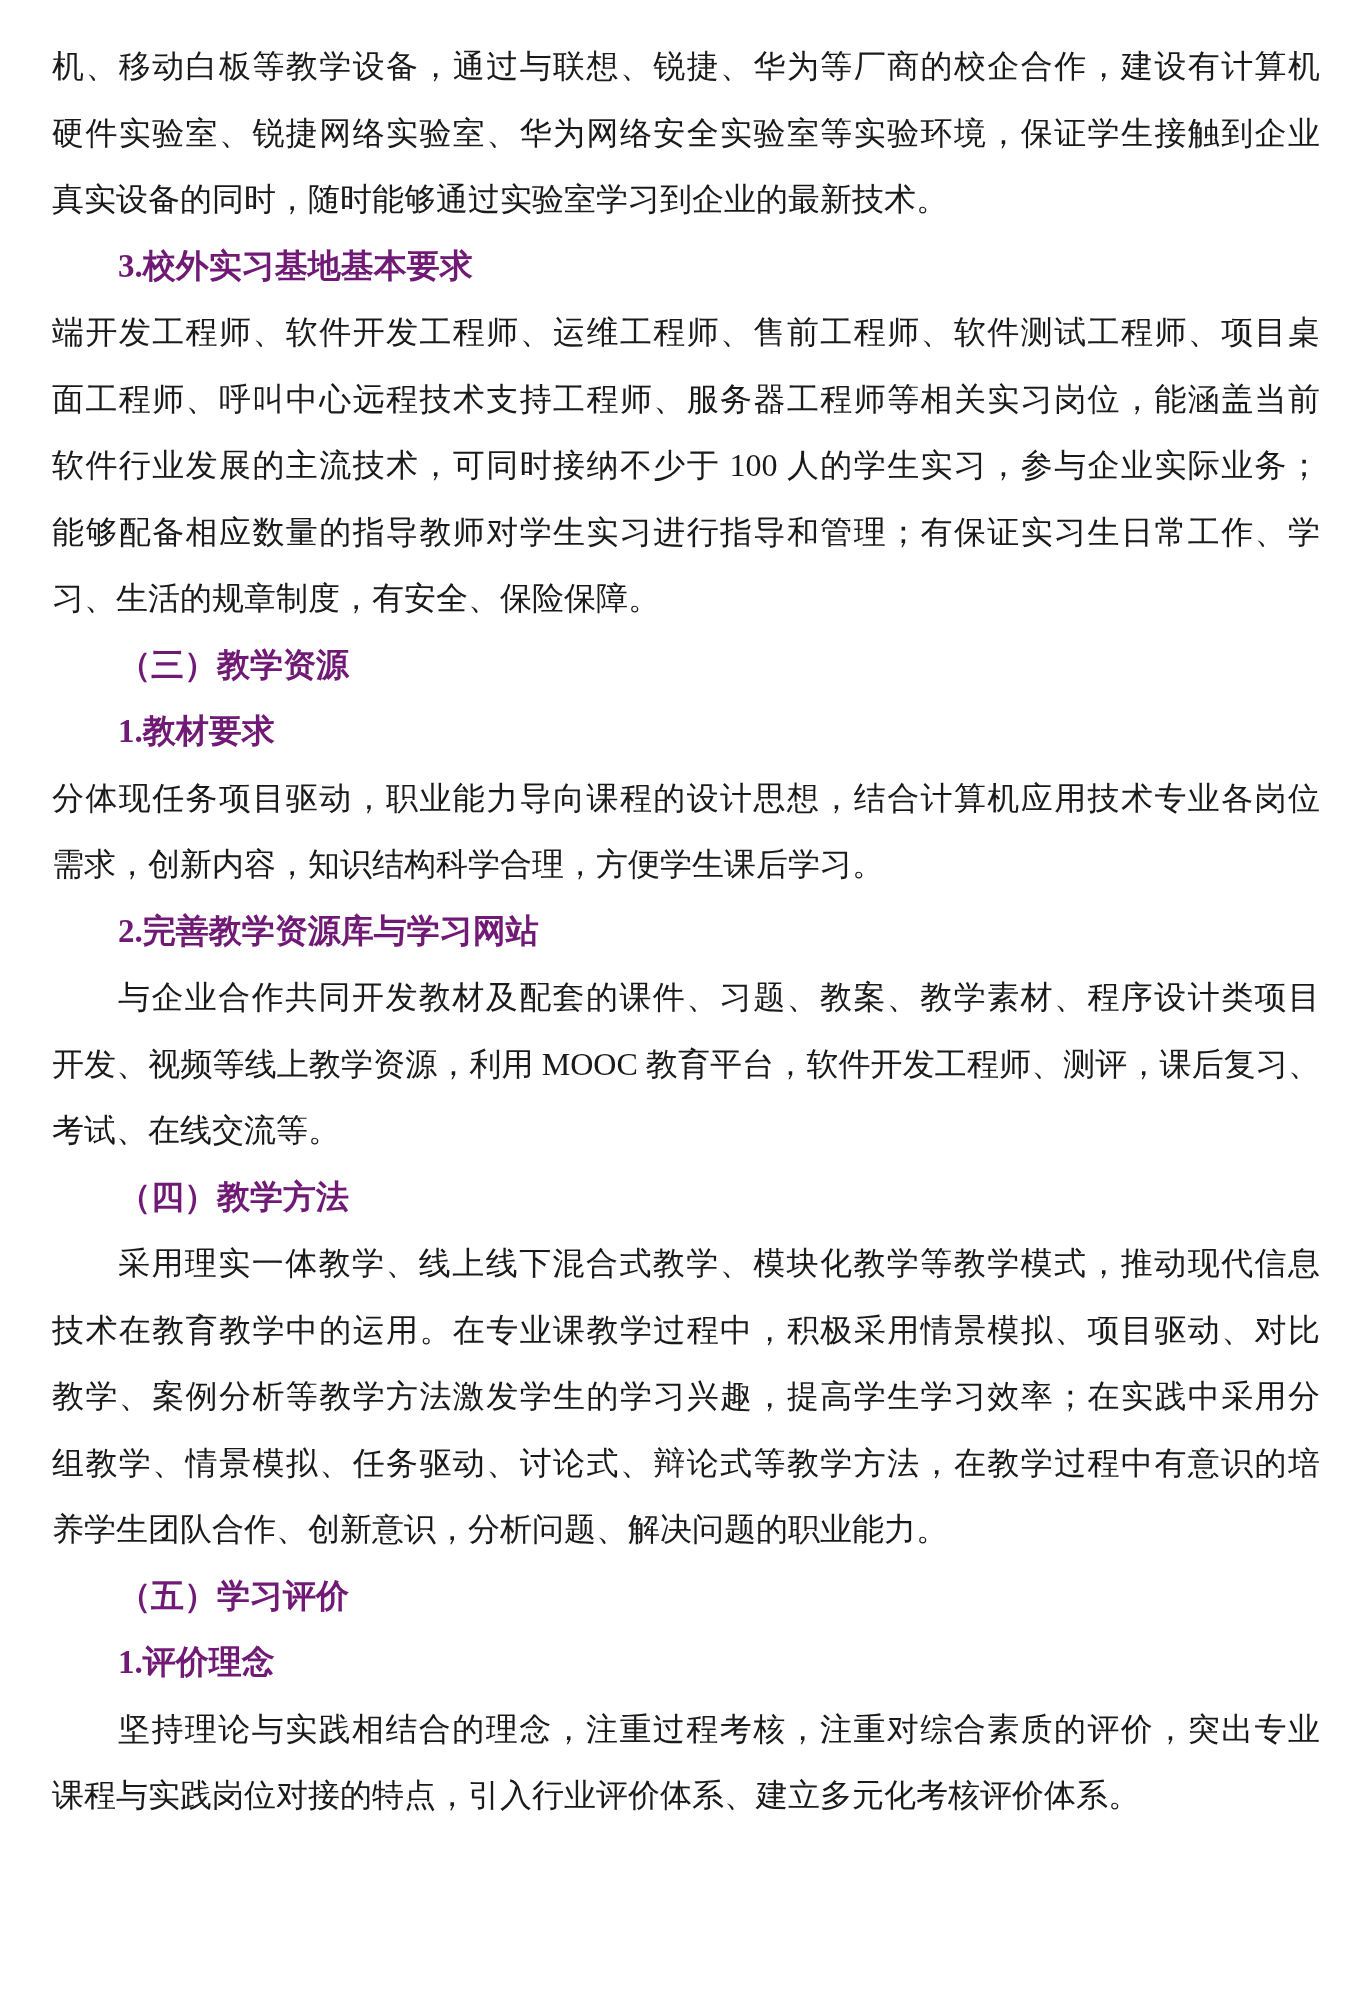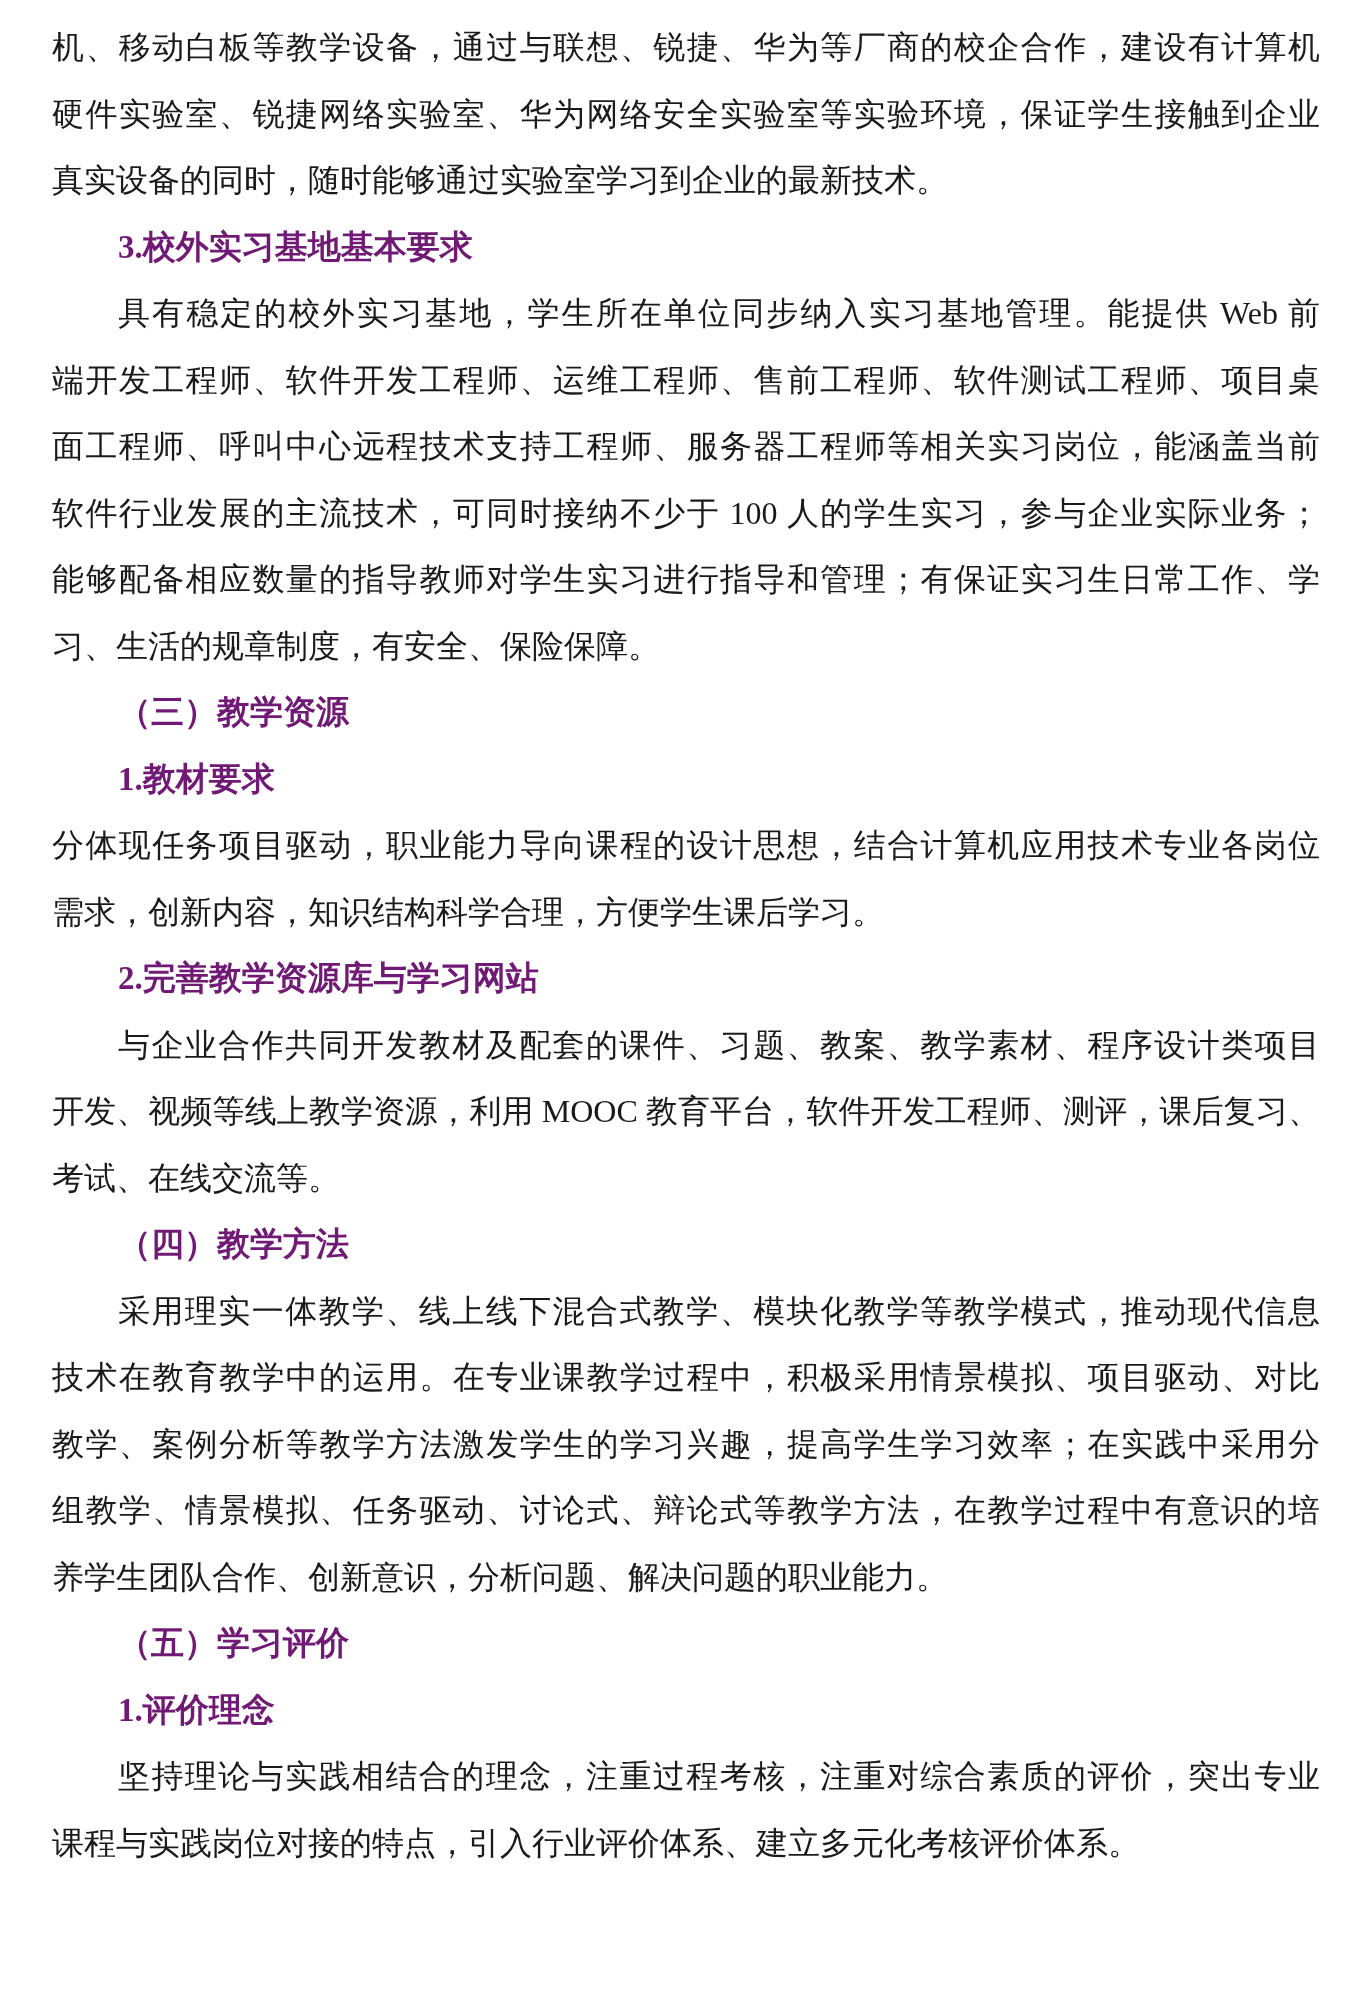--- a/index.html
+++ b/index.html
@@ -6,21 +6,21 @@
     margin: 0;
     padding: 0;
     background: #ffffff;
   }
   .page {
     position: relative;
     width: 1366px;
     height: 1996px;
     background: #ffffff;
     box-sizing: border-box;
-    padding: 14px 46px 0 52px;
+    padding: 33px 46px 0 52px;
     overflow: hidden;
   }
   .line {
     font-family: "Liberation Serif", "DejaVu Serif", serif;
     font-size: 32px;
     line-height: 66.5px;
     color: #1a1a1a;
     text-align: justify;
     text-align-last: justify;
   }
@@ -49,21 +49,20 @@
 
   <div>
     <div class="line">机、移动白板等教学设备，通过与联想、锐捷、华为等厂商的校企合作，建设有计算机</div>
     <div class="line">硬件实验室、锐捷网络实验室、华为网络安全实验室等实验环境，保证学生接触到企业</div>
     <div class="line end">真实设备的同时，随时能够通过实验室学习到企业的最新技术。</div>
   </div>
 
   <div class="heading">3.校外实习基地基本要求</div>
 
   <div>
-    <div class="line first">具有稳定的校外实习基地，学生所在单位同步纳入实习基地管理。能提供 Web 前</div>
     <div class="line">端开发工程师、软件开发工程师、运维工程师、售前工程师、软件测试工程师、项目桌</div>
     <div class="line">面工程师、呼叫中心远程技术支持工程师、服务器工程师等相关实习岗位，能涵盖当前</div>
     <div class="line">软件行业发展的主流技术，可同时接纳不少于 100 人的学生实习，参与企业实际业务；</div>
     <div class="line">能够配备相应数量的指导教师对学生实习进行指导和管理；有保证实习生日常工作、学</div>
     <div class="line end">习、生活的规章制度，有安全、保险保障。</div>
   </div>
 
   <div class="heading">（三）教学资源</div>
 
   <div class="heading">1.教材要求</div>

